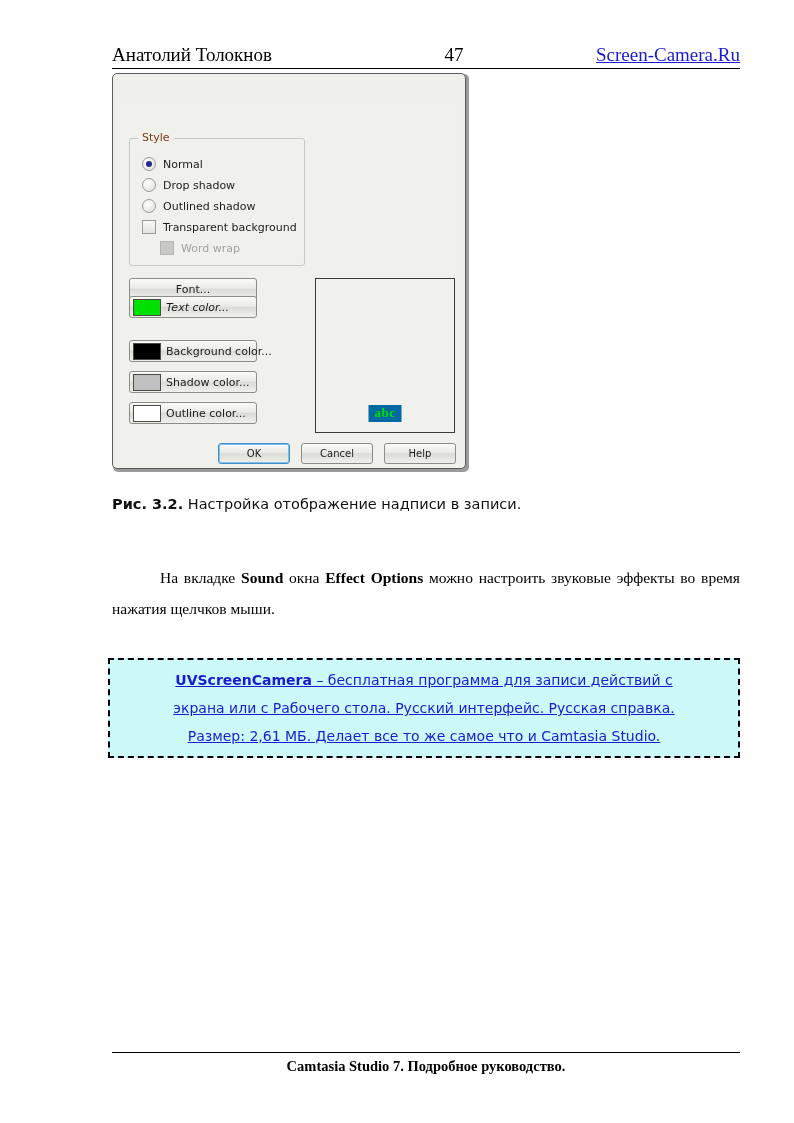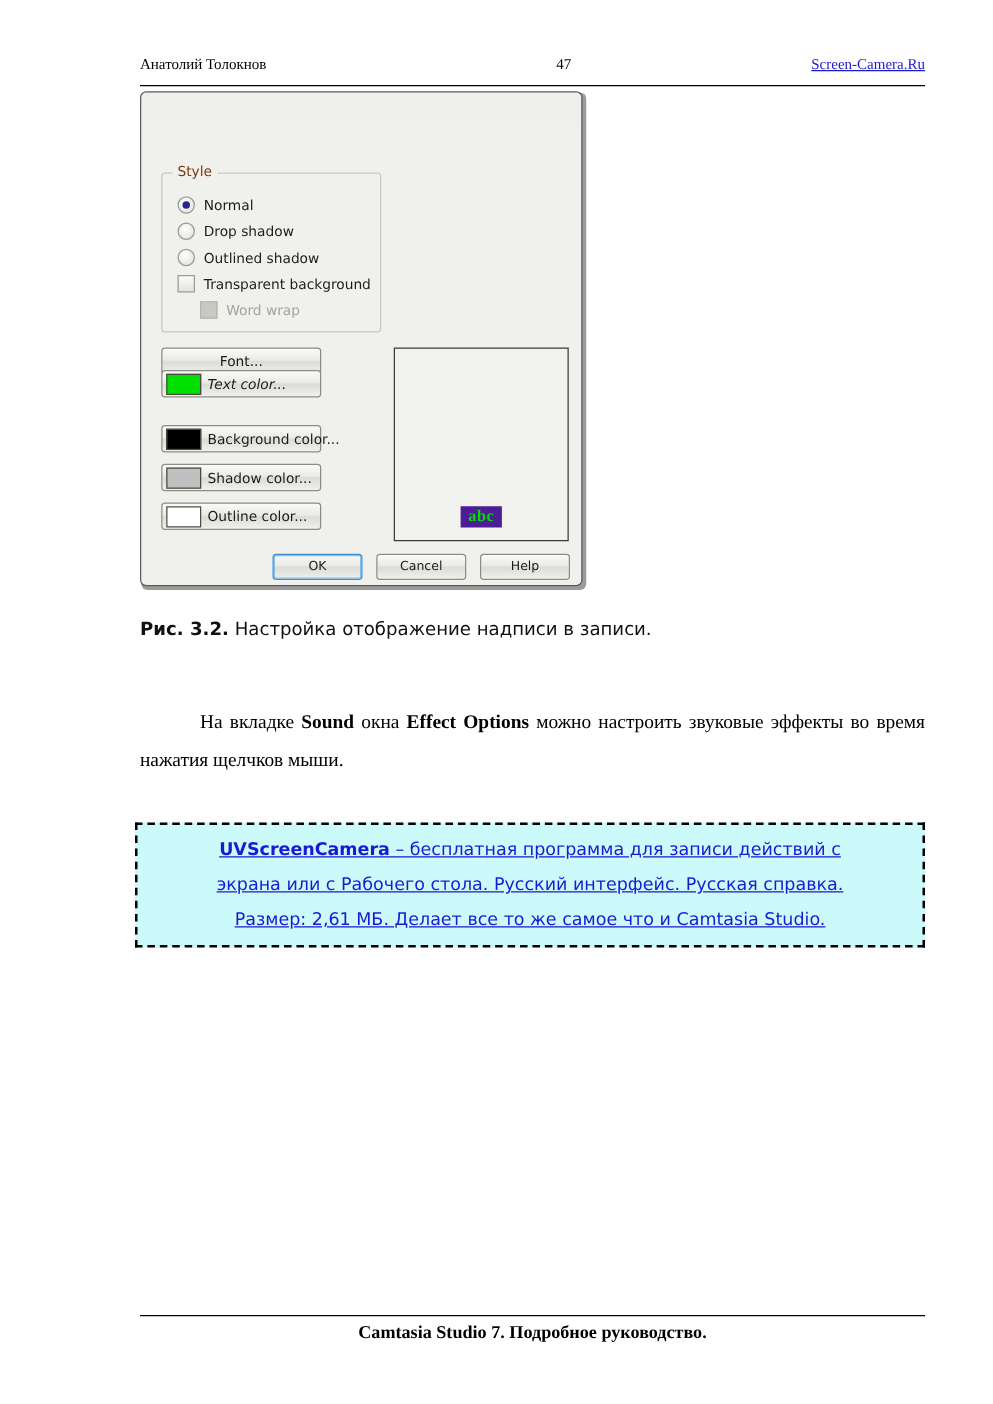--- a/index.html
+++ b/index.html
@@ -18,21 +18,21 @@
 
   
   .page-header {
     position: absolute;
     left: 112px;
     top: 44px;
     width: 628px;
     display: flex;
     align-items: flex-start;
     justify-content: space-between;
-    font-size: 12px;
+    font-size: 19px;
   }
   .hdr-author { font-family: "Liberation Serif", serif; }
   .hdr-pageno { font-family: "Liberation Serif", serif; margin-left: 40px; }
   .hdr-link {
     font-family: "Liberation Serif", serif;
     color: #1a1ad0;
     text-decoration: underline;
   }
   .header-rule {
     position: absolute;
@@ -235,21 +235,21 @@
     height: 155px;
     border: 1px solid #3a3a36;
     background: #f1f1ed;
     box-sizing: border-box;
   }
   .preview-caption {
     position: absolute;
     left: 50%;
     transform: translateX(-50%);
     bottom: 10px;
-    background: #4c1d95;
+    background: #0369a1;
     color: #00e000;
     font-family: "Liberation Serif", serif;
     font-weight: bold;
     font-size: 13px;
     padding: 1px 6px 2px 6px;
     letter-spacing: 0.5px;
     line-height: 1.05;
     margin-top: 36px;
   }
 

